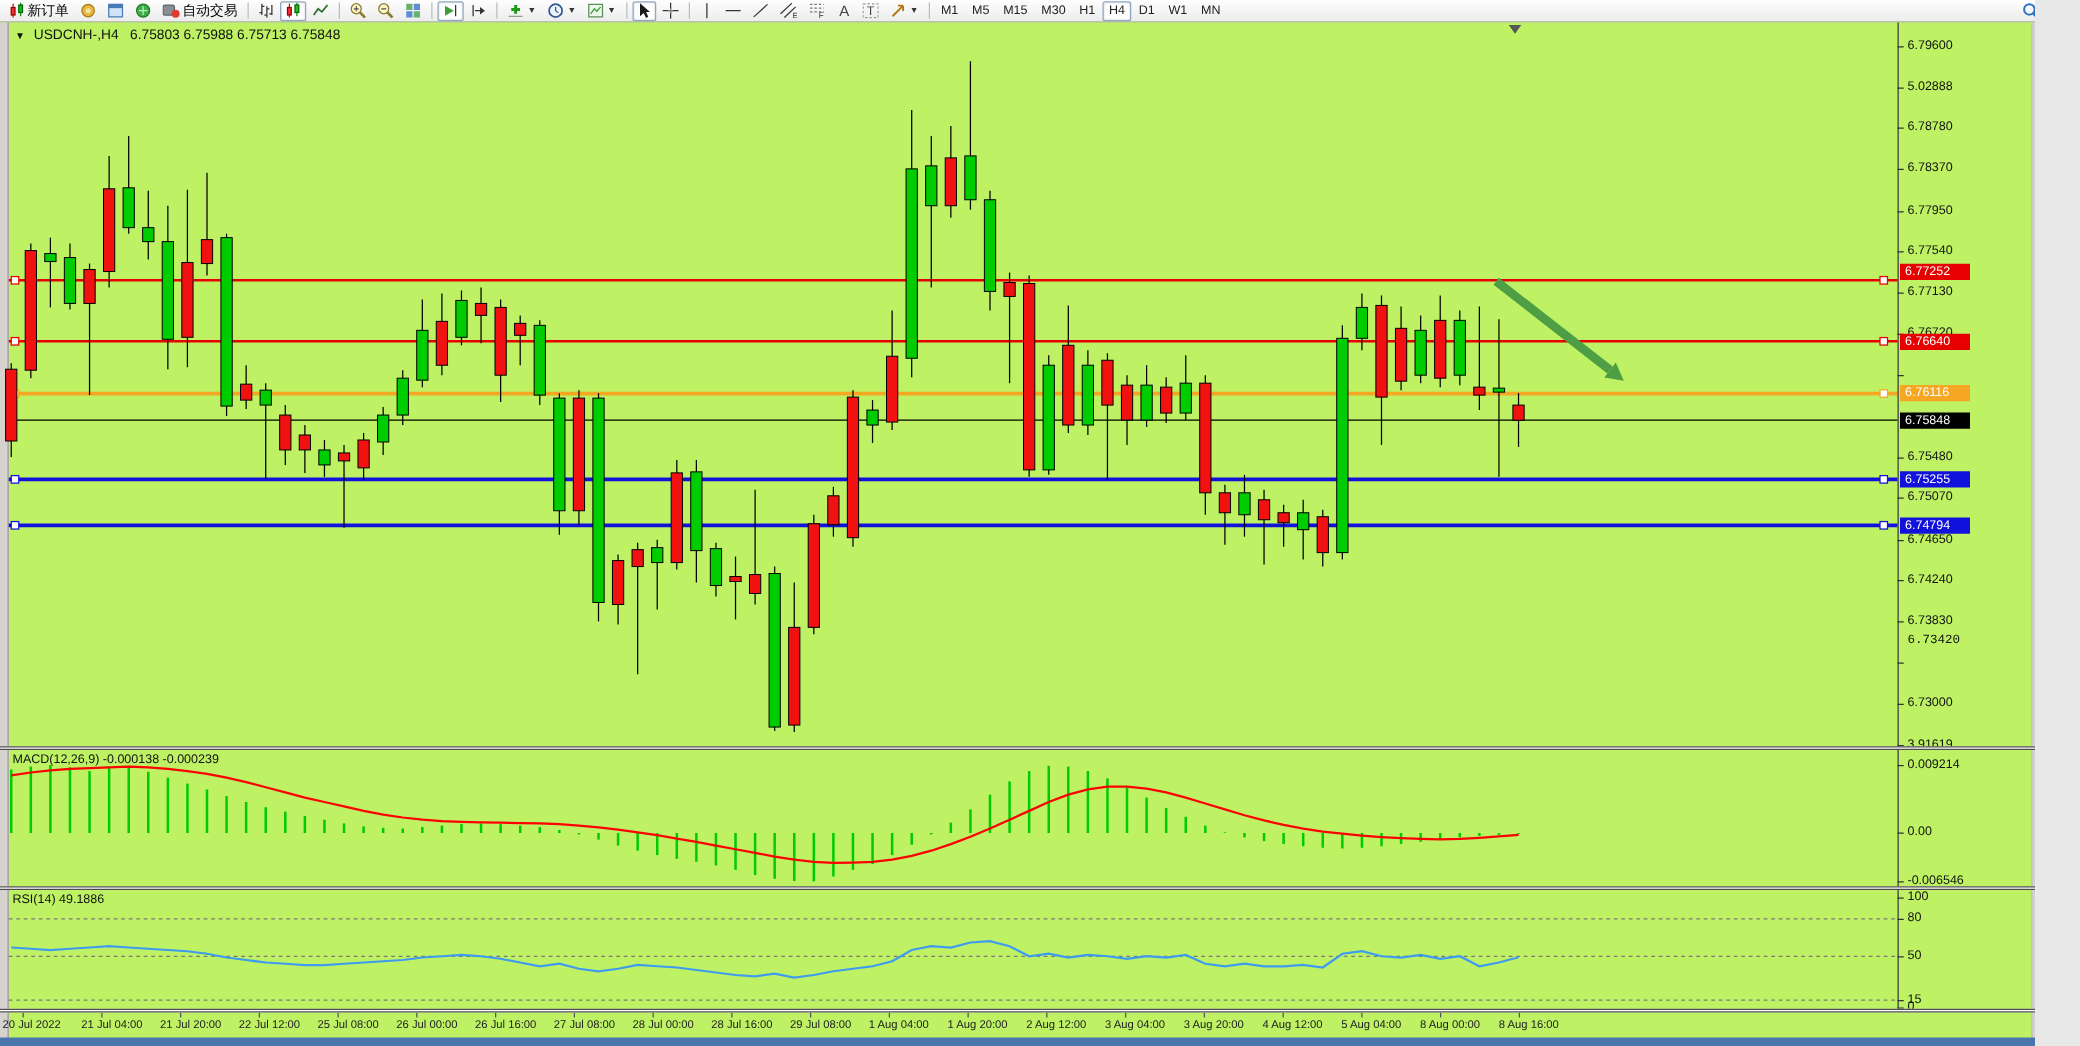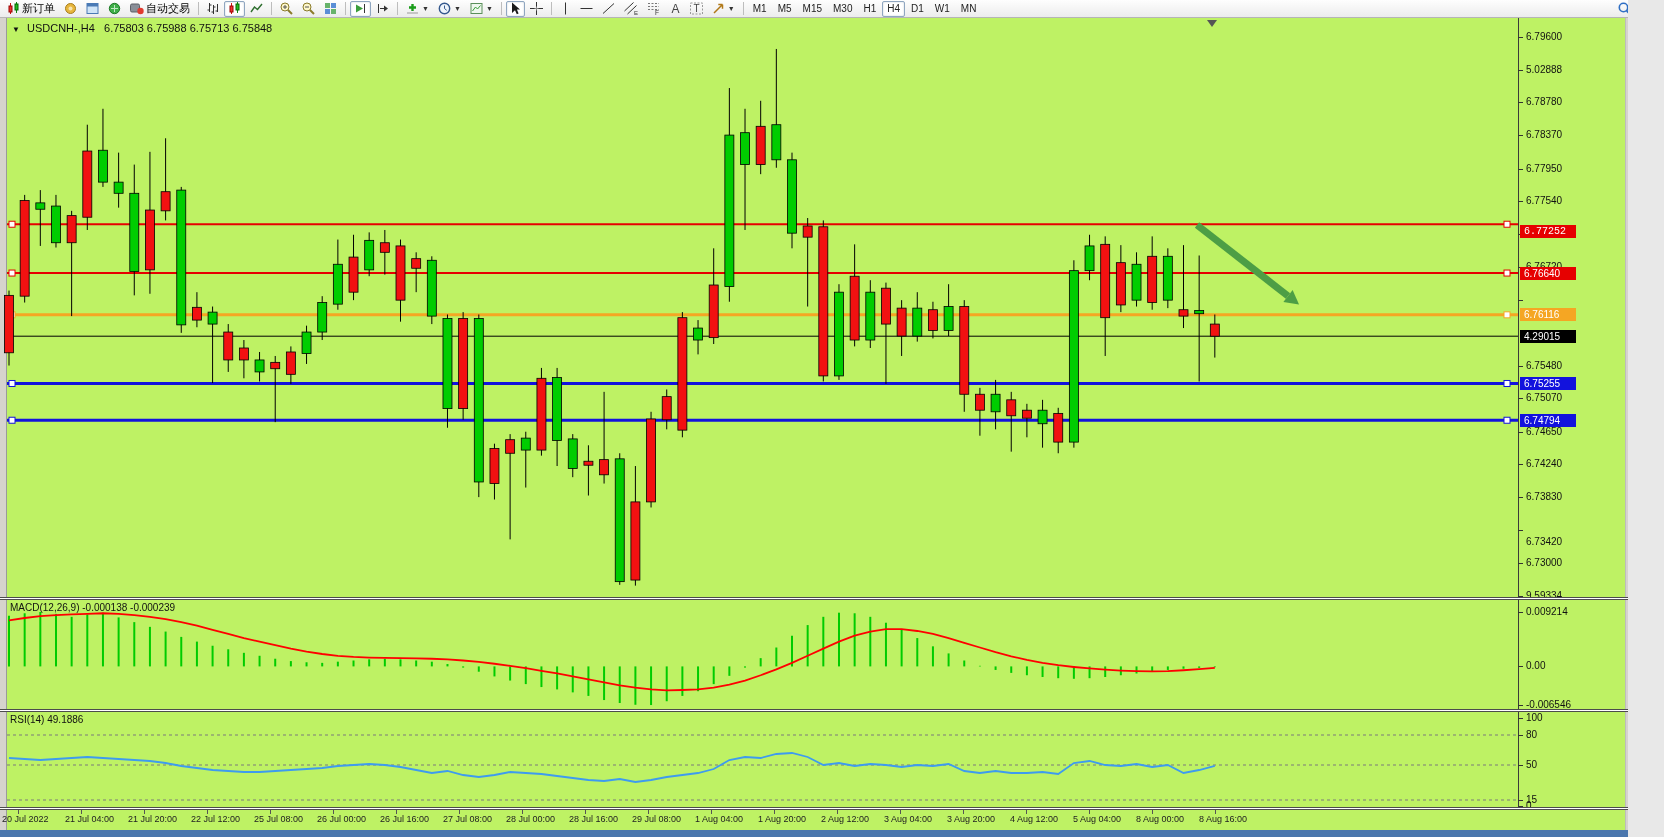--- a/index.html
+++ b/index.html
@@ -592,48 +592,48 @@
       <div class="axlab" style="top: 359.541px;">6.75480</div>
       <div class="axtick" style="top: 365.541px;"></div>
       <div class="axlab" style="top: 392.236px;">6.75070</div>
       <div class="axtick" style="top: 398.236px;"></div>
       <div class="axlab" style="top: 425.728px;">6.74650</div>
       <div class="axtick" style="top: 431.728px;"></div>
       <div class="axlab" style="top: 458.422px;">6.74240</div>
       <div class="axtick" style="top: 464.422px;"></div>
       <div class="axlab" style="top: 491.117px;">6.73830</div>
       <div class="axtick" style="top: 497.117px;"></div>
-      <div class="axlab" style="top: 536px;">6.73420</div>
+      <div class="axlab" style="top: 507px; font-family: Liberation Mono, monospace;">6.73420</div>
       <div class="axtick" style="top: 529.812px;"></div>
       <div class="axlab" style="top: 557.304px;">6.73000</div>
       <div class="axtick" style="top: 563.304px;"></div>
-      <div class="axlab" style="top: 589.998px;">9.59334</div>
+      <div class="axlab" style="top: 589.998px;">3.91619</div>
       <div class="axtick" style="top: 595.998px;"></div>
       <div class="axlab" style="top: 606.01px;">0.009214</div>
       <div class="axtick" style="top: 612.01px;"></div>
       <div class="axlab" style="top: 660.4px;">0.00</div>
       <div class="axtick" style="top: 666.4px;"></div>
       <div class="axlab" style="top: 699.041px;">-0.006546</div>
       <div class="axtick" style="top: 705.041px;"></div>
       <div class="axlab" style="top: 712px;">100</div>
       <div class="axtick" style="top: 718px;"></div>
       <div class="axlab" style="top: 729px;">80</div>
       <div class="axtick" style="top: 735px;"></div>
       <div class="axlab" style="top: 759px;">50</div>
       <div class="axtick" style="top: 765px;"></div>
       <div class="axlab" style="top: 794px;">15</div>
       <div class="axtick" style="top: 800px;"></div>
       <div class="axlab" style="top: 800px;">0</div>
       <div class="axtick" style="top: 806px;"></div>
-      <div class="chip" style="top: 225px; background: rgb(230, 0, 0); font-family: Liberation Mono, monospace;">6.77252</div>
+      <div class="chip" style="top: 211px; background: rgb(230, 0, 0);">6.77252</div>
       <div class="chip" style="top: 266.539px; background: rgb(230, 0, 0);">6.76640</div>
       <div class="chip" style="top: 308.325px; background: rgb(245, 166, 35);">6.76116</div>
       <div class="chip" style="top: 376.983px; background: rgb(18, 18, 221);">6.75255</div>
       <div class="chip" style="top: 413.745px; background: rgb(18, 18, 221);">6.74794</div>
-      <div class="chip" style="top: 329.696px; background: rgb(0, 0, 0);">4.29015</div>
+      <div class="chip" style="top: 329.696px; background: rgb(0, 0, 0);">6.75848</div>
     </div>
   <div id="date-axis">
       <div class="datelab" style="left: 2px;">20 Jul 2022</div>
       <div class="datetick" style="left: 18px;"></div>
       <div class="datelab" style="left: 65px;">21 Jul 04:00</div>
       <div class="datetick" style="left: 81px;"></div>
       <div class="datelab" style="left: 128px;">21 Jul 20:00</div>
       <div class="datetick" style="left: 144px;"></div>
       <div class="datelab" style="left: 191px;">22 Jul 12:00</div>
       <div class="datetick" style="left: 207px;"></div>

